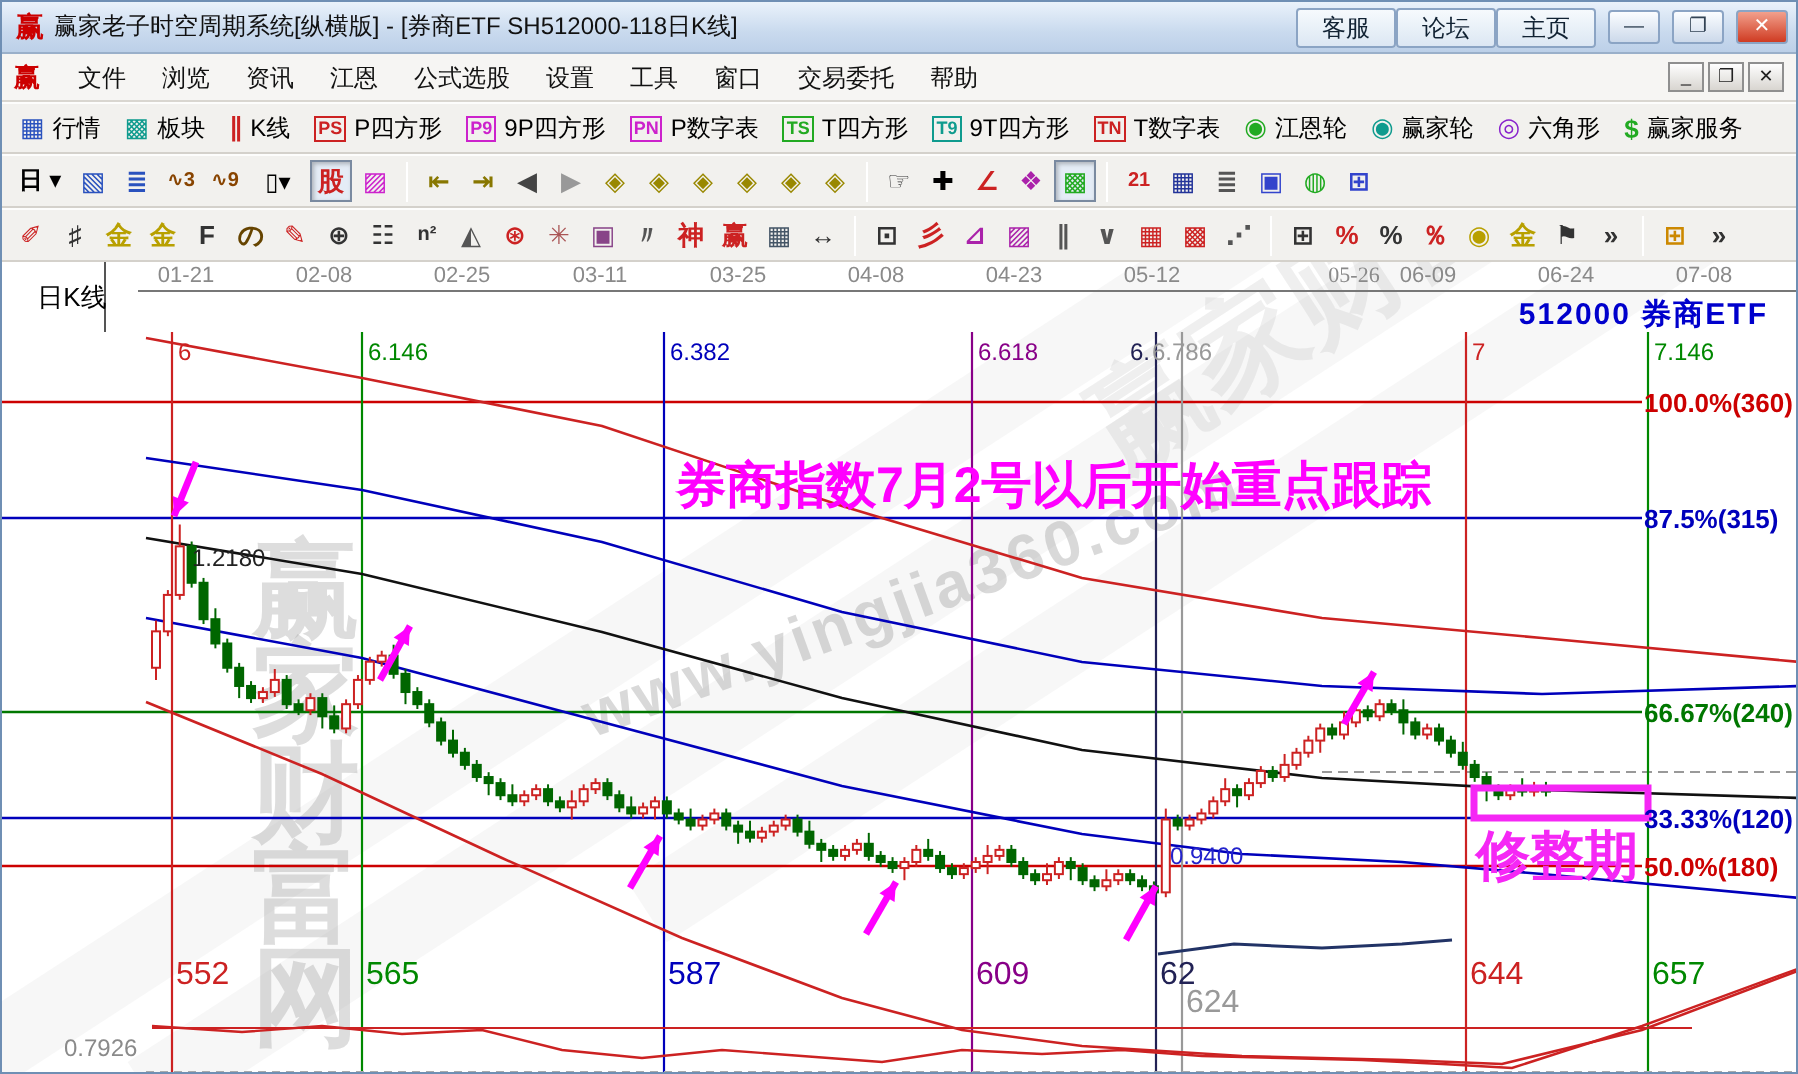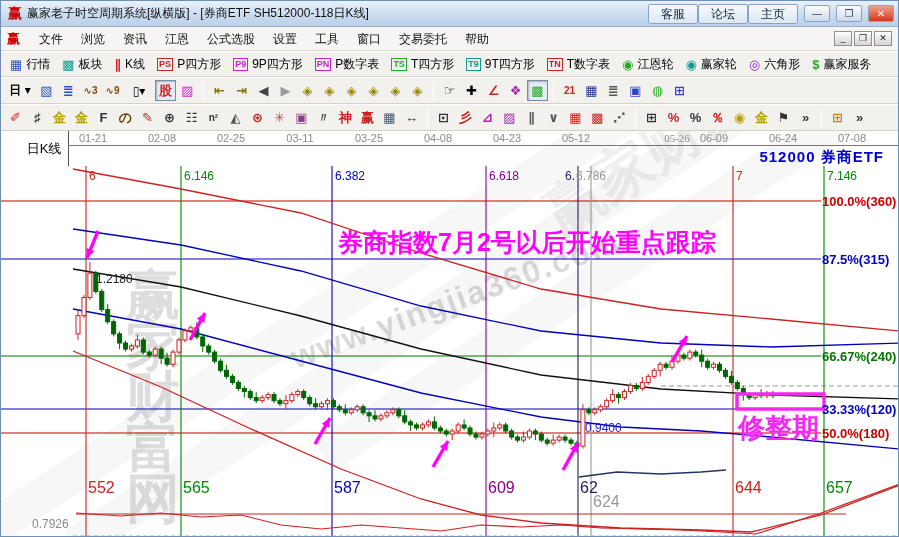--- a/index.html
+++ b/index.html
@@ -40,21 +40,21 @@
          font-size:13px; font-weight:bold; border:1px solid transparent; cursor:default; }
   .ico.wide { width:30px; font-size:12px; }
   .ico.sel { border:1px solid #7a8aa0; background:#e4ecf6; box-shadow:inset 1px 1px 2px rgba(0,0,0,.25); }
   .ico.badge-ico { font-size:10px; }
   .tb-sep { width:1px; height:20px; background:#c6c3bd; border-right:1px solid #fff; margin:0 4px; }
 
   
   #chart { position:relative; flex:1 1 auto; background:#fff; overflow:hidden; }
   #chart-svg { position:absolute; left:0; top:0; }
   .ov { position:absolute; white-space:nowrap; }
-  #period-tab { left:0; top:0; width:68px; height:35px; border-right:1px solid #555;
+  #period-tab { left:0; top:0; width:52px; height:35px; border-right:1px solid #555;
                 display:flex; align-items:center; justify-content:center; font-size:13px; color:#000;padding-left:19px; }
   #header-rule { left:68px; right:0; top:14px; height:1px; background:#777; }
   .date-lbl { top:1px; font-size:11px; color:#8a8a8a; transform:translateX(-50%); }
   #legend { left:73px; top:18px; display:flex; gap:17px; font-size:13px; }
   #legend .lg-name { color:#000; }
   #symbol { right:14px; top:17px; font-size:15px; font-weight:bold; color:#0000cc; letter-spacing:1px; }
   .gann-top { top:38px; font-size:12px; }
   .gann-bot { top:348px; font-size:16px; }
   .fib-lbl { left:821px; font-size:13px; font-weight:bold; }
   #note { left:337px; top:95px; font-size:25px; font-weight:bold; color:#f0f; }

